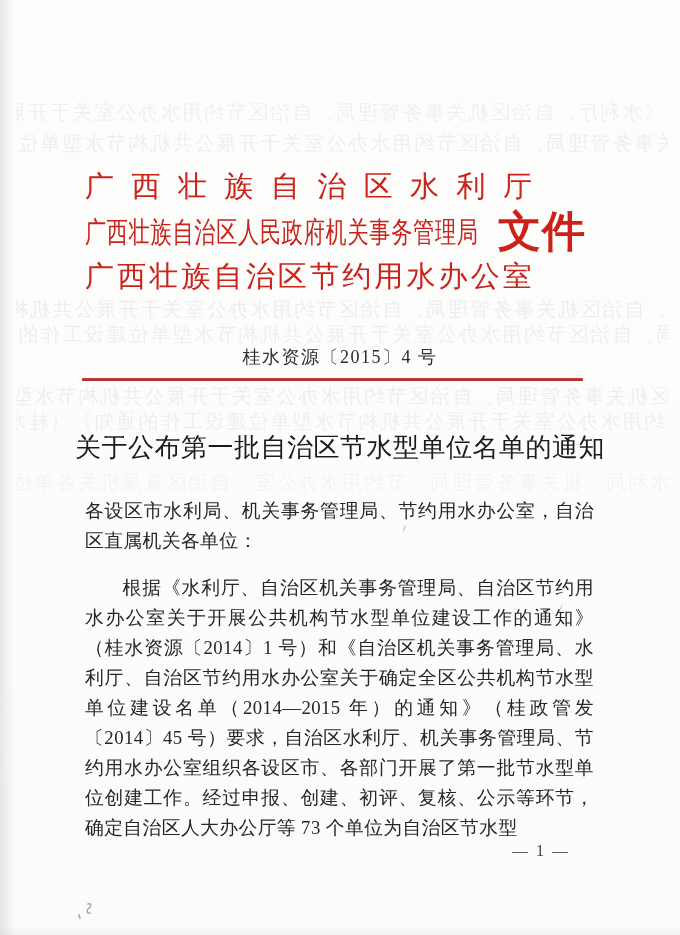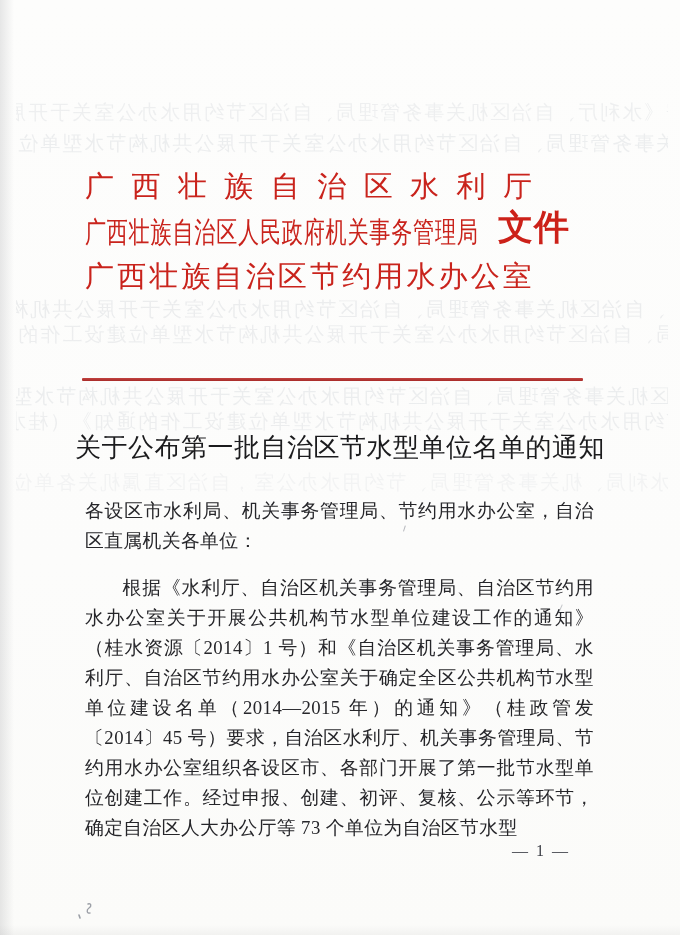--- a/index.html
+++ b/index.html
@@ -53,21 +53,21 @@
     font-weight: 500;
   }
   .org-line1 { width: 447px; font-size: 29px; height: 32px; line-height: 32px; margin-bottom: 14px; }
   .org-line2 {
     width: 540px; font-size: 29px; height: 32px; line-height: 32px; margin-bottom: 12px;
     transform: scaleX(0.728); transform-origin: left center;
   }
   .org-line3 { width: 447px; font-size: 29px; height: 32px; line-height: 32px; }
   .doc-type {
     position: absolute; left: 413px; top: 40px;
-    font-size: 35px; line-height: 1.0; color: #cc2119;
+    font-size: 43px; line-height: 1.0; color: #cc2119;
     font-weight: bold; letter-spacing: 1px;
     white-space: nowrap;
   }
 
   .doc-number {
     position: absolute; top: 345px; left: 0; right: 0;
     text-align: center;
     font-size: 18px; letter-spacing: 1.5px; color: #2b2b30;
   }
 
@@ -171,20 +171,21 @@
         <span>约</span>
         <span>用</span>
         <span>水</span>
         <span>办</span>
         <span>公</span>
         <span>室</span>
       </div>
     <div class="doc-type">文件</div>
   </header>
 
+  <div class="doc-number">桂水资源〔2015〕4 号</div>
 
   <div class="red-rule"></div>
 
   <h1 class="doc-title">关于公布第一批自治区节水型单位名单的通知</h1>
 
   <main class="body-block">
     <p class="salutation">各设区市水利局、机关事务管理局、节约用水办公室，自治区直属机关各单位：</p>
     <p class="paragraph">根据《水利厅、自治区机关事务管理局、自治区节约用水办公室关于开展公共机构节水型单位建设工作的通知》（桂水资源〔2014〕1 号）和《自治区机关事务管理局、水利厅、自治区节约用水办公室关于确定全区公共机构节水型单位建设名单（2014—2015 年）的通知》（桂政管发〔2014〕45 号）要求，自治区水利厅、机关事务管理局、节约用水办公室组织各设区市、各部门开展了第一批节水型单位创建工作。经过申报、创建、初评、复核、公示等环节，确定自治区人大办公厅等 73 个单位为自治区节水型</p>
   </main>
 

